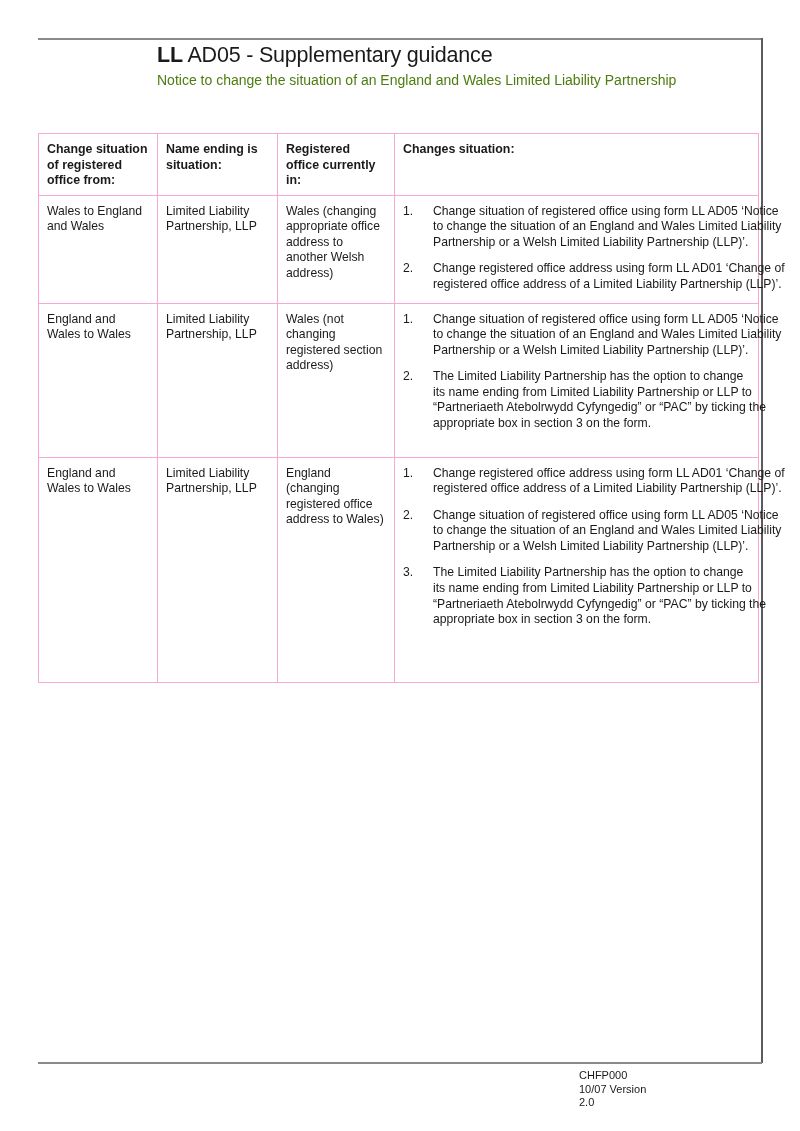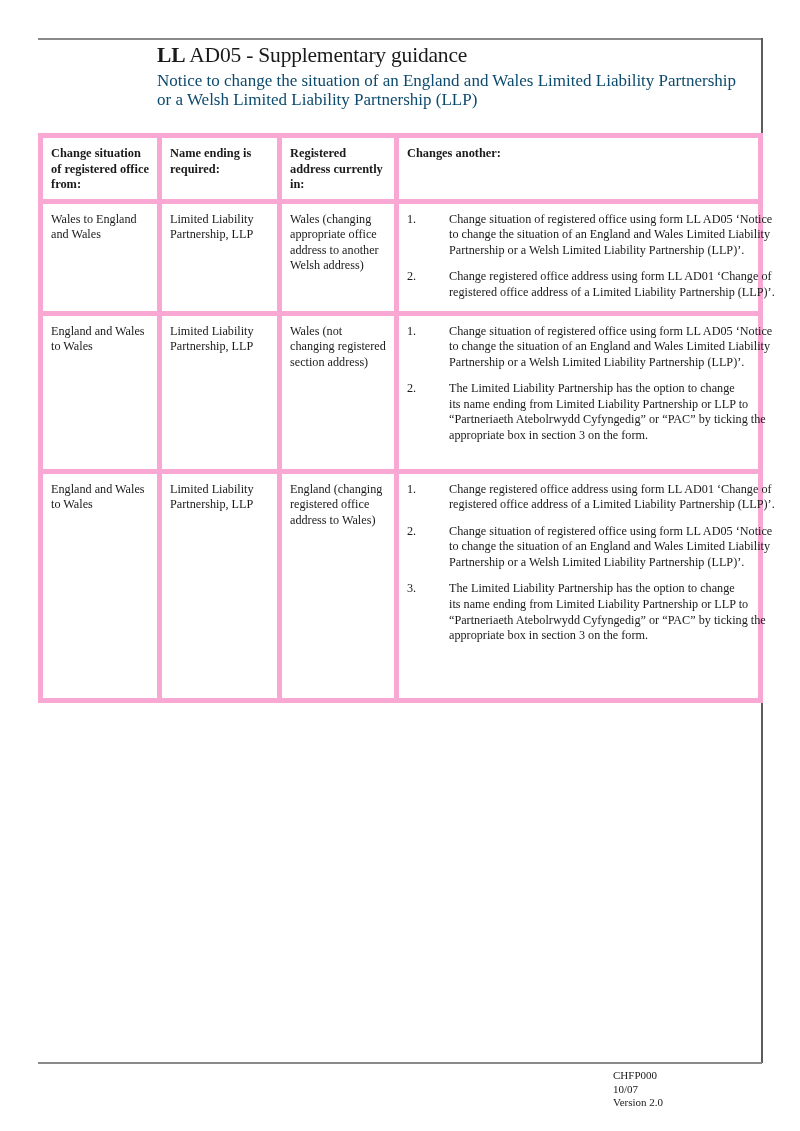--- a/index.html
+++ b/index.html
@@ -12,21 +12,21 @@
     height: 1131px;
     position: relative;
     font-family: "Liberation Sans", sans-serif;
     color: #1a1a1a;
     overflow: hidden;
   }
 
   .page {
     position: absolute;
     left: 0; top: 0;
-    width: 664px; height: 1131px; font-family: Liberation Serif, serif;
+    width: 664px; height: 1131px;
   }
 
   
   .rule-top {
     position: absolute;
     left: 38px; top: 38px;
     width: 724px; height: 0;
     border-top: 2px solid #8a8a8a;
   }
   .rule-right {
@@ -53,38 +53,38 @@
     line-height: 26px;
     letter-spacing: -0.2px;
     color: #1a1a1a;
     white-space: nowrap;
   }
   .doc-title .llbold {
     font-weight: bold;
   }
   .doc-subtitle {
     margin-top: 3px;
-    font-size: 17px;
+    font-size: 14px;
     line-height: 19px;
-    color: #0c4a6e;
+    color: #4d7c0f;
   }
   .doc-subtitle div { white-space: nowrap; }
 
   
   .guidance-table {
     position: absolute;
     left: 38px;
     top: 133px;
     width: 720px;
     border-collapse: collapse;
     table-layout: fixed;
   }
   .guidance-table td,
   .guidance-table th {
-    border: 5px solid #f9a8d4;
+    border: 1px solid #f9a8d4;
     vertical-align: top;
     padding: 8px 8px 6px 8px;
     text-align: left;
     font-weight: normal;
   }
   .guidance-table th {
     font-weight: bold;
     font-size: 12.4px;
     line-height: 15.5px;
   }
@@ -118,62 +118,61 @@
   .changes li:last-child { margin-bottom: 0; }
   .changes li .num {
     position: absolute;
     left: 0; top: 0;
     width: 22px;
     text-align: left;
   }
   .changes li .txt {
     display: block;
   }
-  .changes li .txt .ln { display: block; white-space: nowrap; margin-left: 12px; }
+  .changes li .txt .ln { display: block; white-space: nowrap; }
 
   
   .footer {
     position: absolute;
-    left: 613px;
+    left: 579px;
     top: 1069px;
     font-size: 11px;
     line-height: 13.5px;
     color: #1a1a1a;
   }
 </style>
 </head>
 <body>
 
 <div class="page">
 
   <div class="rule-top"></div>
   <div class="rule-right"></div>
   <div class="rule-bottom"></div>
 
   <div class="doc-header">
     <div class="doc-title"><span class="llbold">LL</span><span> AD05 - Supplementary guidance</span></div>
     <div class="doc-subtitle">
       <div>Notice to change the situation of an England and Wales Limited Liability Partnership</div>
-      <div>or a Welsh Limited Liability Partnership (LLP)</div>
     </div>
   </div>
 
   <table class="guidance-table">
     <colgroup>
       <col class="col-1">
         <col class="col-2">
         <col class="col-3">
         <col class="col-4">
     </colgroup>
     <thead>
       <tr class="hdr-row">
         <th>Change situation of registered office from:</th>
-        <th>Name ending is required:</th>
-        <th>Registered address currently in:</th>
-        <th>Changes another:</th>
+        <th>Name ending is situation:</th>
+        <th>Registered office currently in:</th>
+        <th>Changes situation:</th>
       </tr>
     </thead>
     <tbody>
       <tr class="row-1">
         <td>Wales to England and Wales</td>
         <td>Limited Liability Partnership, LLP</td>
         <td>Wales (changing appropriate office address to another Welsh address)</td>
         <td>
           <ul class="changes">
             <li>

